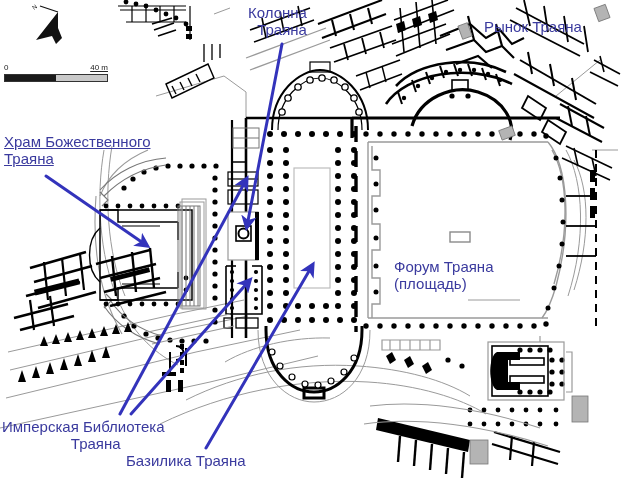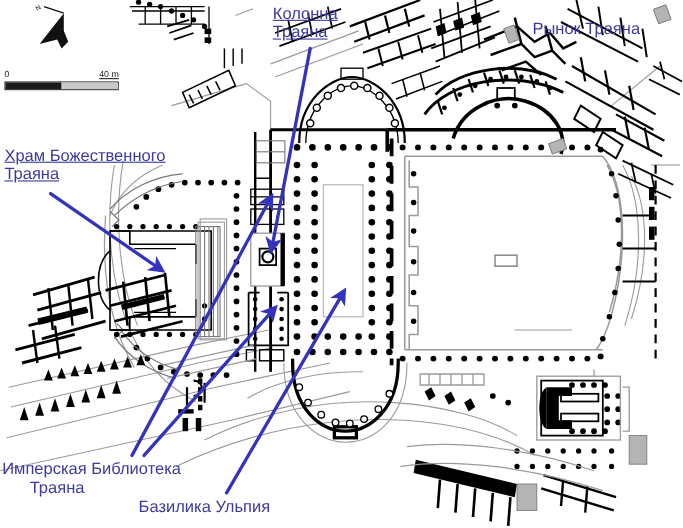--- a/index.html
+++ b/index.html
@@ -19,24 +19,24 @@
   .label{
     position:absolute;
     color:#3a3a9e;
     font-size:15px;
     line-height:17px;
     white-space:pre;
     letter-spacing:0px;
     user-select:none;
   }
   #lbl-temple{left:4px;  top:133px;text-decoration:underline;}
-  #lbl-column{left:248px;top:4px;  text-align:left;text-decoration:underline;}
+  #lbl-column{left:248px;top:4px;  text-align:right;}
   #lbl-market{left:484px;top:18px;}
   #lbl-forum{left:394px; top:258px;}
-  #lbl-library{left:2px;  top:418px;}
+  #lbl-library{left:2px;  top:418px;text-align:center;}
   #lbl-basilica{left:126px;top:452px;}
   .scale-wrap{position:absolute;left:4px;top:63px;width:104px;}
   .scale-nums{position:relative;height:11px;font-size:8px;color:#222;}
   .scale-nums span{position:absolute;top:0;}
   .scale-zero{left:0px;}
   .scale-max{right:0px;text-decoration:underline;}
   .scale-bar{position:relative;height:6px;border:1px solid #333;display:flex;}
   .scale-bar .seg{flex:1;height:100%;}
   .seg-dark{background:#1a1a1a;}
   .seg-light{background:#c9c9c9;}
@@ -832,19 +832,21 @@
   </div>
 
   <div class="label" id="lbl-temple">Храм Божественного
 Траяна</div>
 
   <div class="label" id="lbl-column">Колонна
 Траяна</div>
 
   <div class="label" id="lbl-market">Рынок Траяна</div>
 
+  <div class="label" id="lbl-forum">Форум Траяна
+(площадь)</div>
 
   <div class="label" id="lbl-library">Имперская Библиотека
       Траяна</div>
 
-  <div class="label" id="lbl-basilica">Базилика Ульпия</div>
+  <div class="label" id="lbl-basilica">Базилика Траяна</div>
 
 </div>
 
 </body></html>

